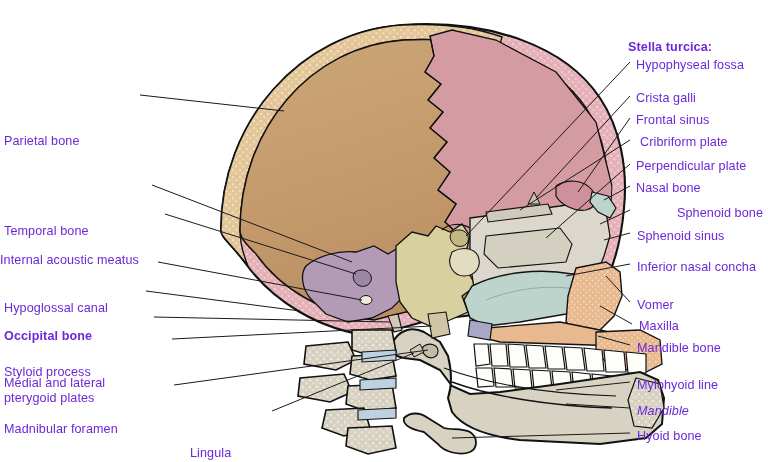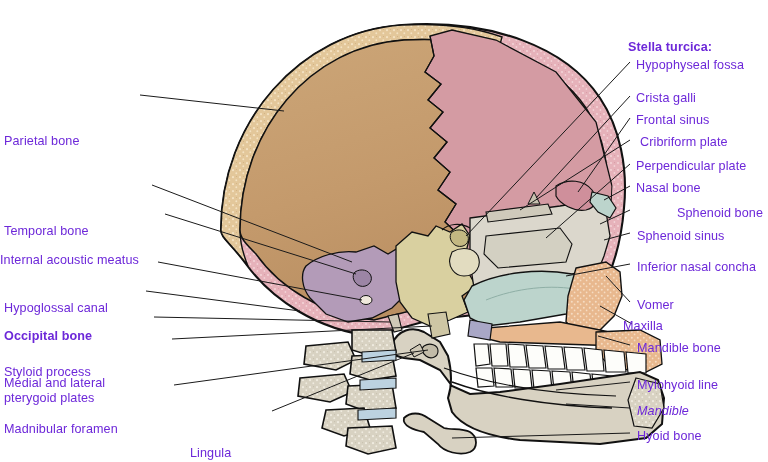--- a/index.html
+++ b/index.html
@@ -289,21 +289,21 @@
     <div class="lbl r" style="left:636px;top:181px;">Nasal bone</div>
 
     <div class="lbl r" style="left:637px;top:206px;margin-left:40px;">Sphenoid bone</div>
 
     <div class="lbl r" style="left:637px;top:229px;">Sphenoid sinus</div>
 
     <div class="lbl r" style="left:637px;top:260px;">Inferior nasal concha</div>
 
     <div class="lbl r" style="left:637px;top:298px;">Vomer</div>
 
-    <div class="lbl r" style="left:623px;top:319px;">Maxilla</div>
+    <div class="lbl r" style="left:639px;top:319px;">Maxilla</div>
 
     <div class="lbl r" style="left:637px;top:341px;">Mandible bone</div>
 
     <div class="lbl r" style="left:637px;top:378px;">Mylohyoid line</div>
 
     <div class="lbl r" style="left:637px;top:404px;font-style:italic;">Mandible</div>
 
     <div class="lbl r" style="left:637px;top:429px;">Hyoid bone</div>
   </div>
 

